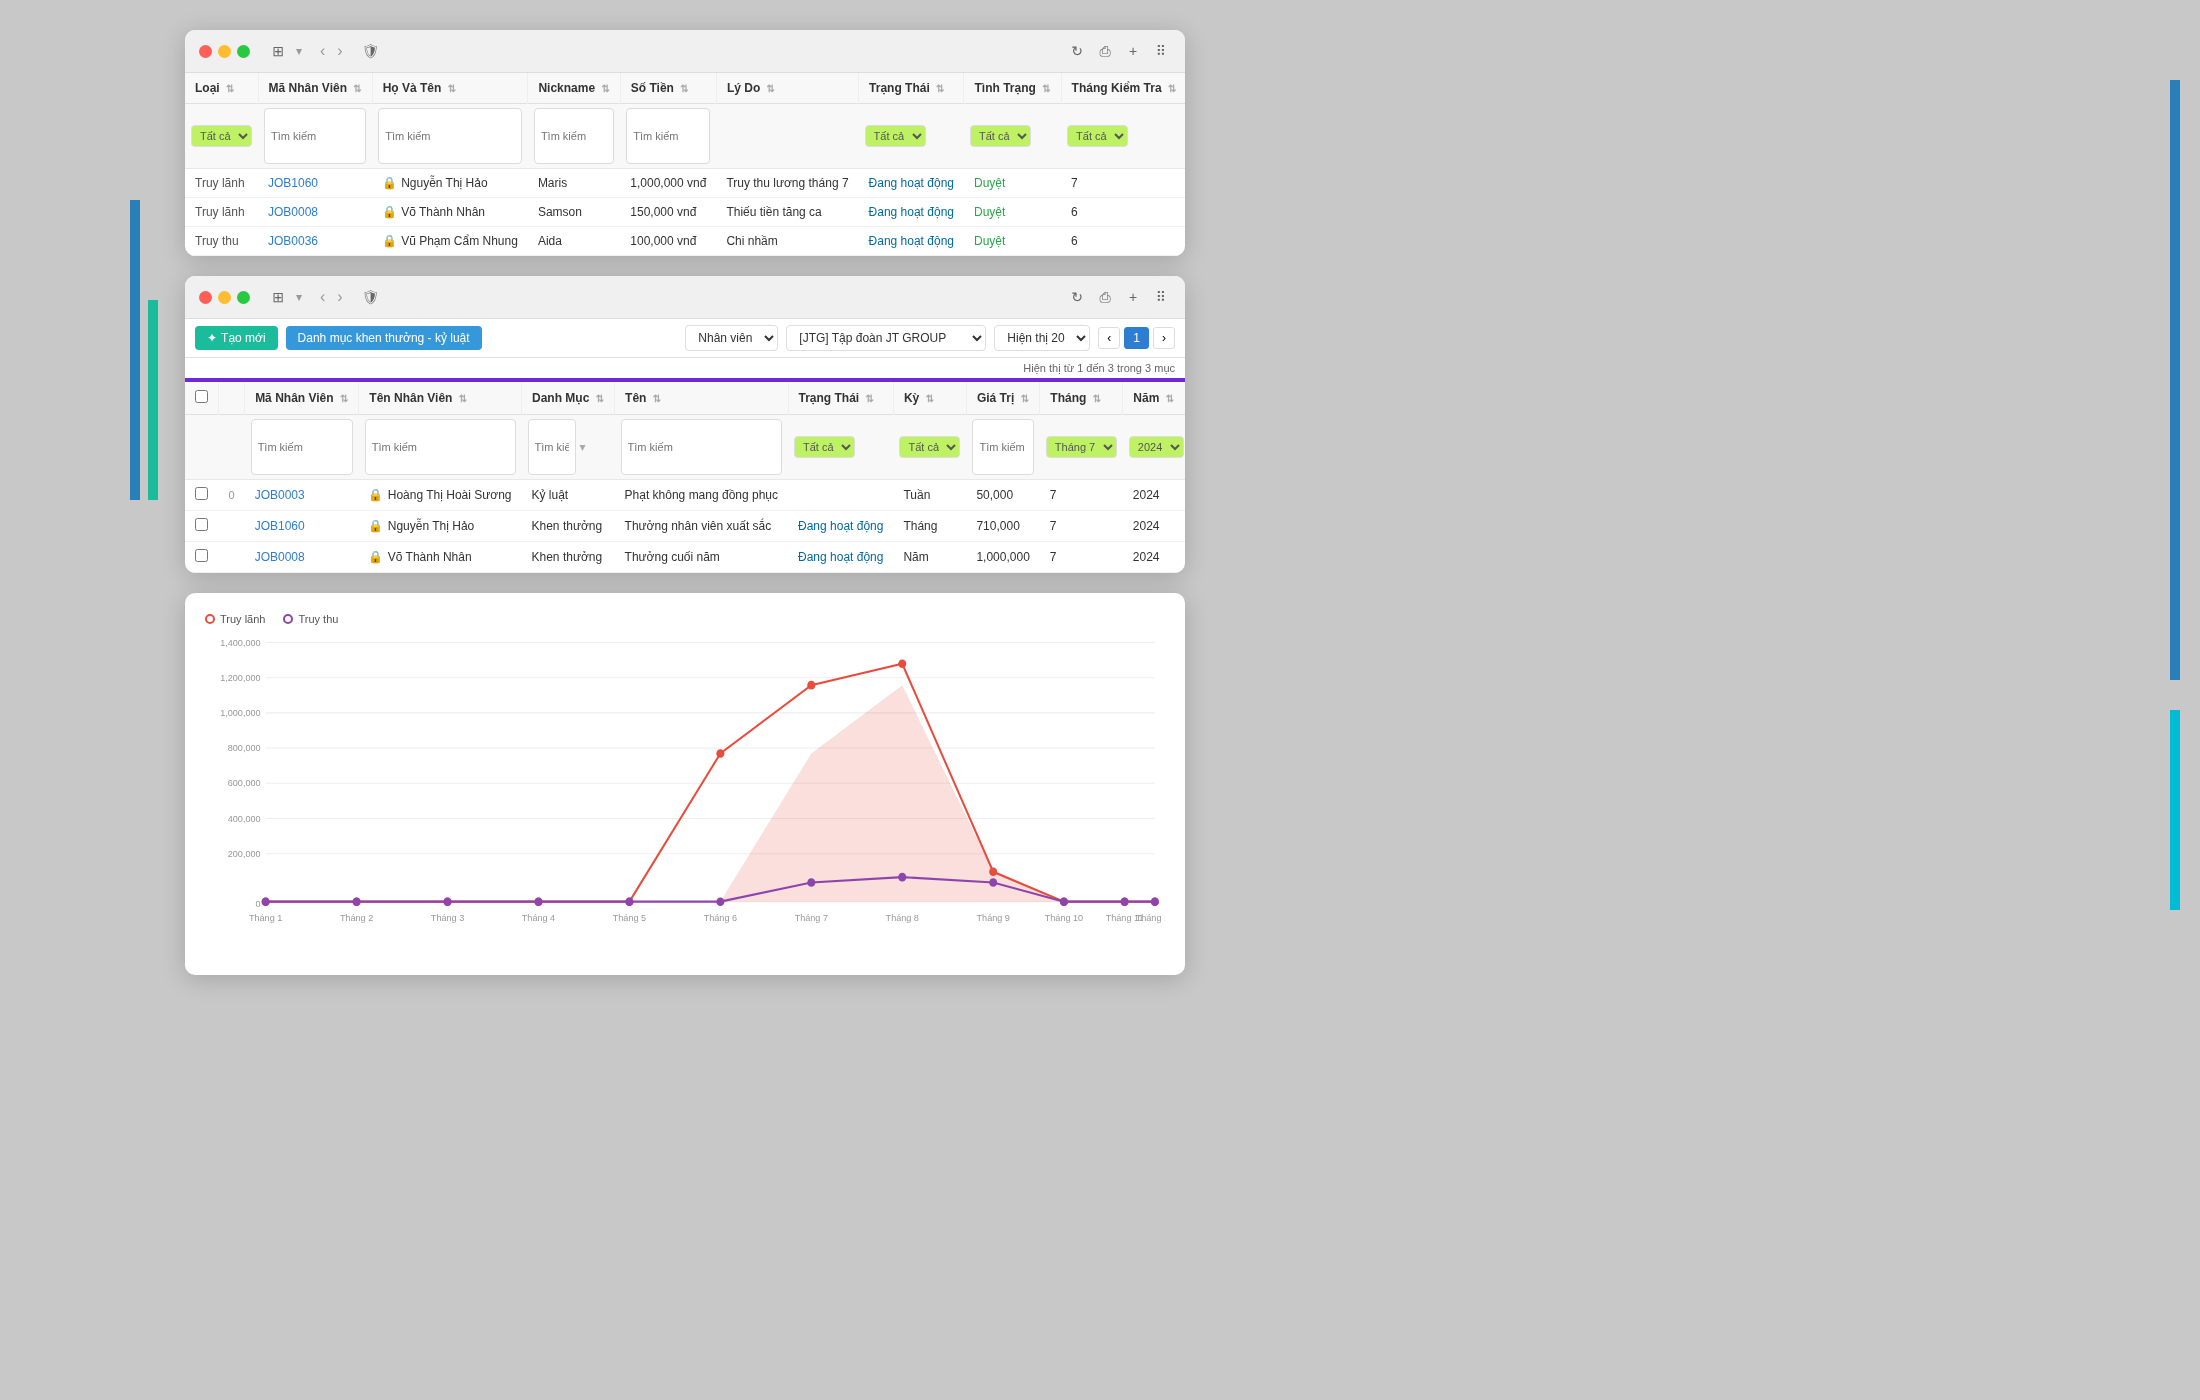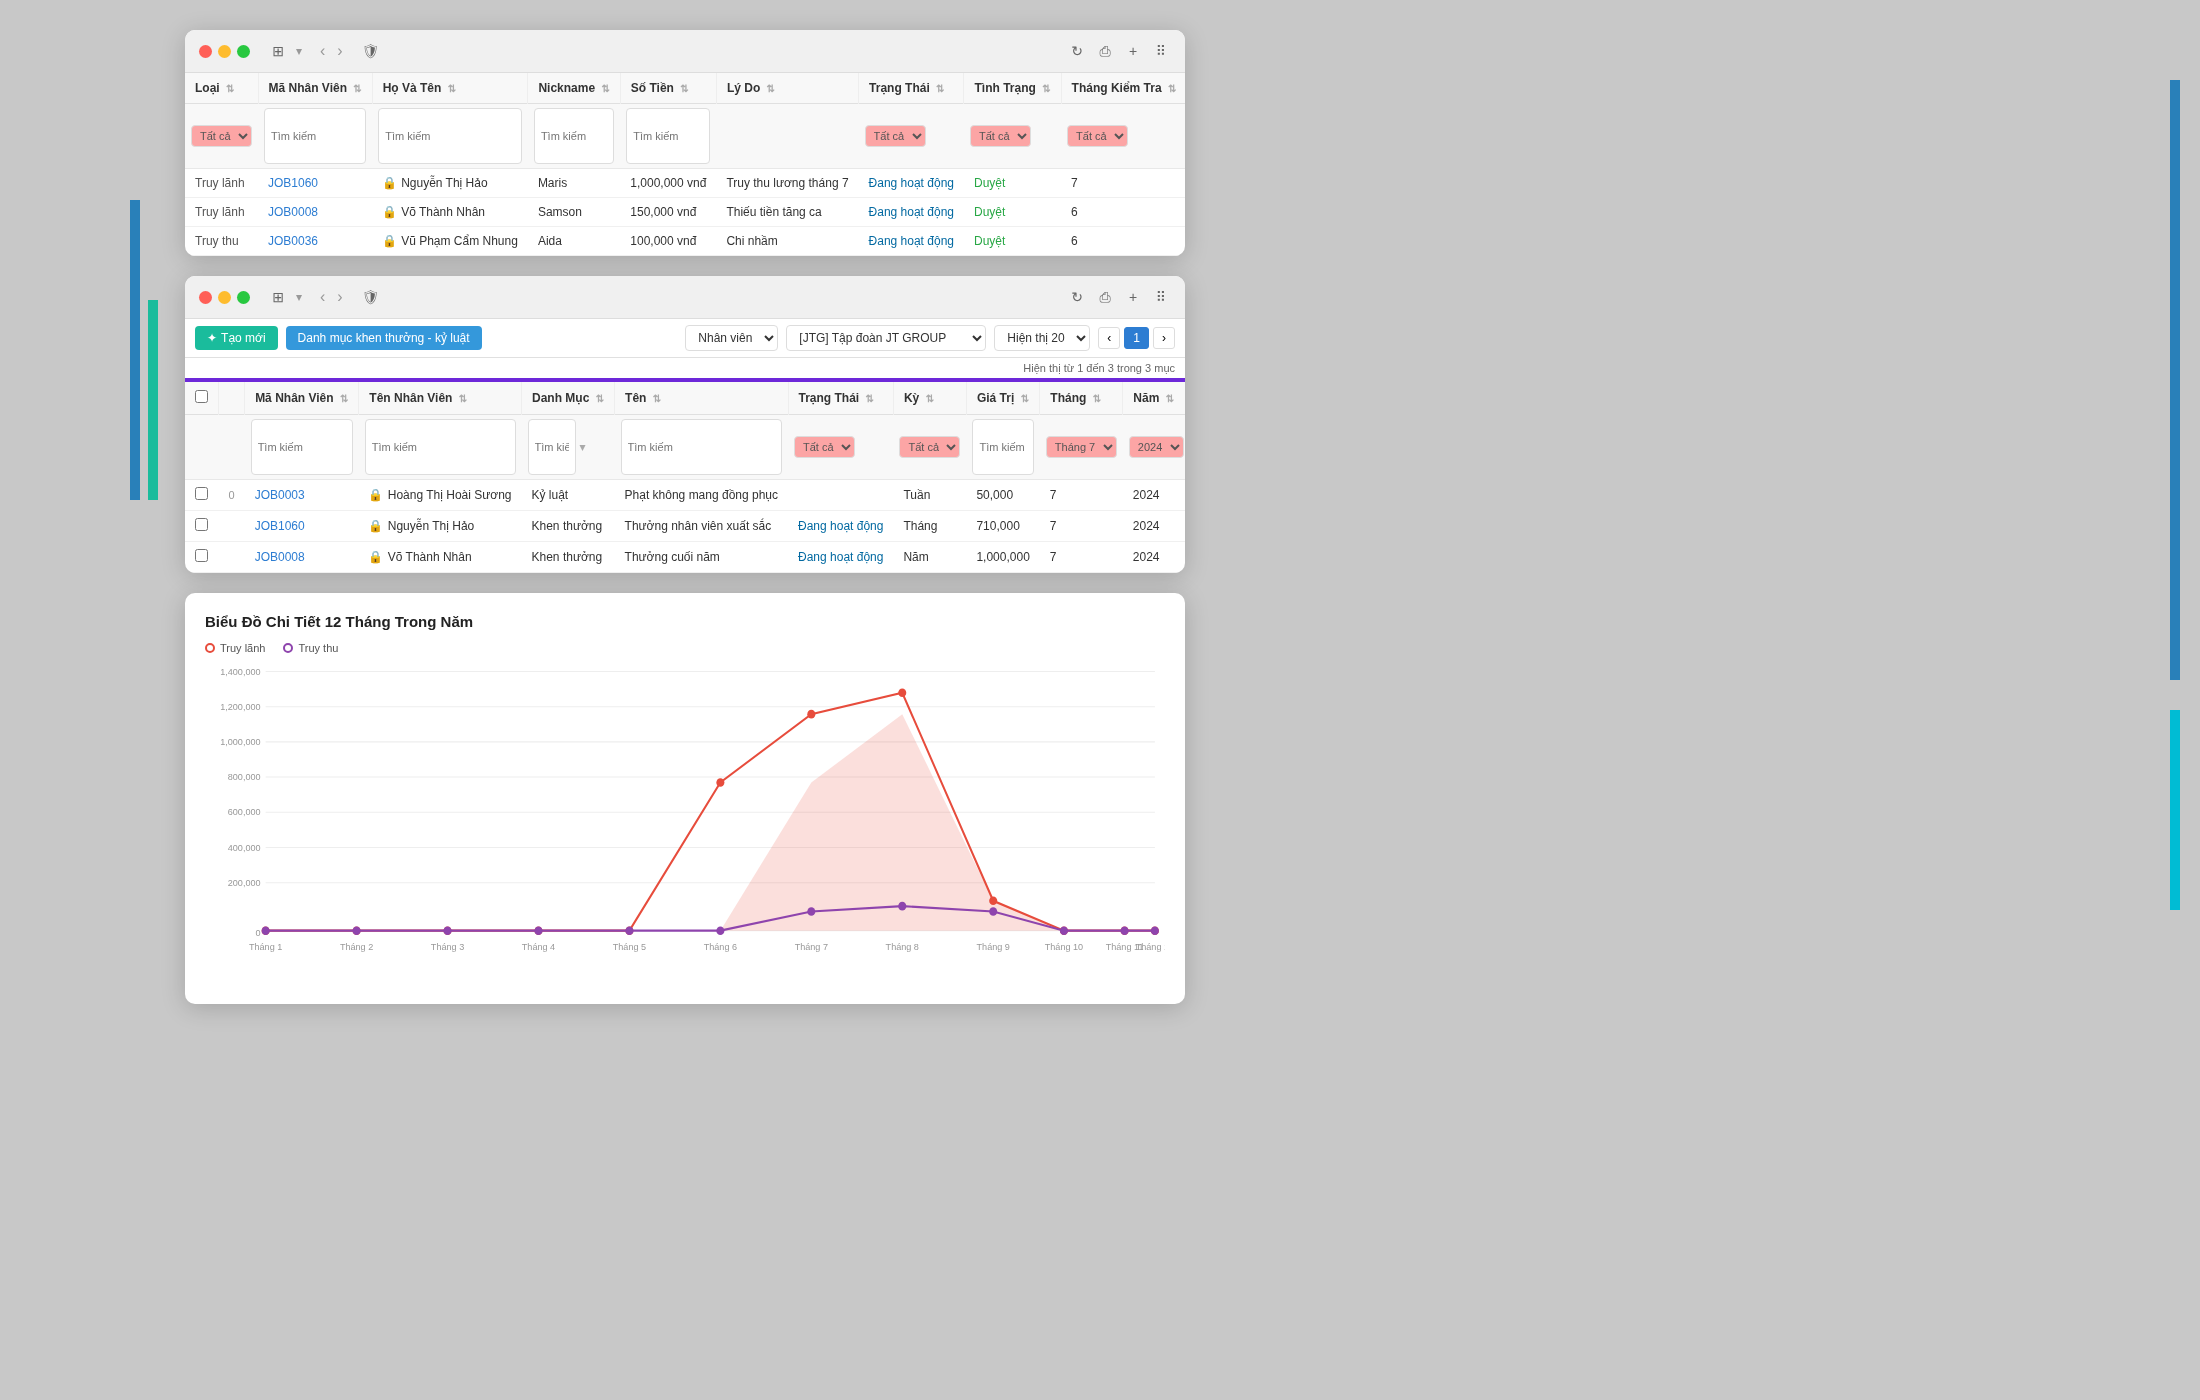--- a/index.html
+++ b/index.html
@@ -132,21 +132,21 @@
       font-size: 11px;
       color: #555;
     }
 
     .filter-select {
       border: 1px solid #ddd;
       border-radius: 4px;
       padding: 3px 4px;
       font-size: 11px;
       color: #555;
-      background: #fca5a5;
+      background: #bef264;
     }
 
     tbody tr {
       border-bottom: 1px solid #f0f0f0;
     }
 
     td {
       padding: 7px 10px;
       color: #333;
       white-space: nowrap;
@@ -616,21 +616,20 @@
             <td>7</td>
             <td>2024</td>
 
           </tr>
         </tbody>
       </table>
     </div>
   </div>
 
   <div class="chart-container">
-    <div class="chart-title">Biểu Đồ Chi Tiết 12 Tháng Trong Năm</div>
     <div class="chart-legend">
       <div class="legend-item">
         <div class="legend-dot legend-dot-red"></div>
         <span>Truy lãnh</span>
       </div>
       <div class="legend-item">
         <div class="legend-dot legend-dot-purple"></div>
         <span>Truy thu</span>
       </div>
     </div>

